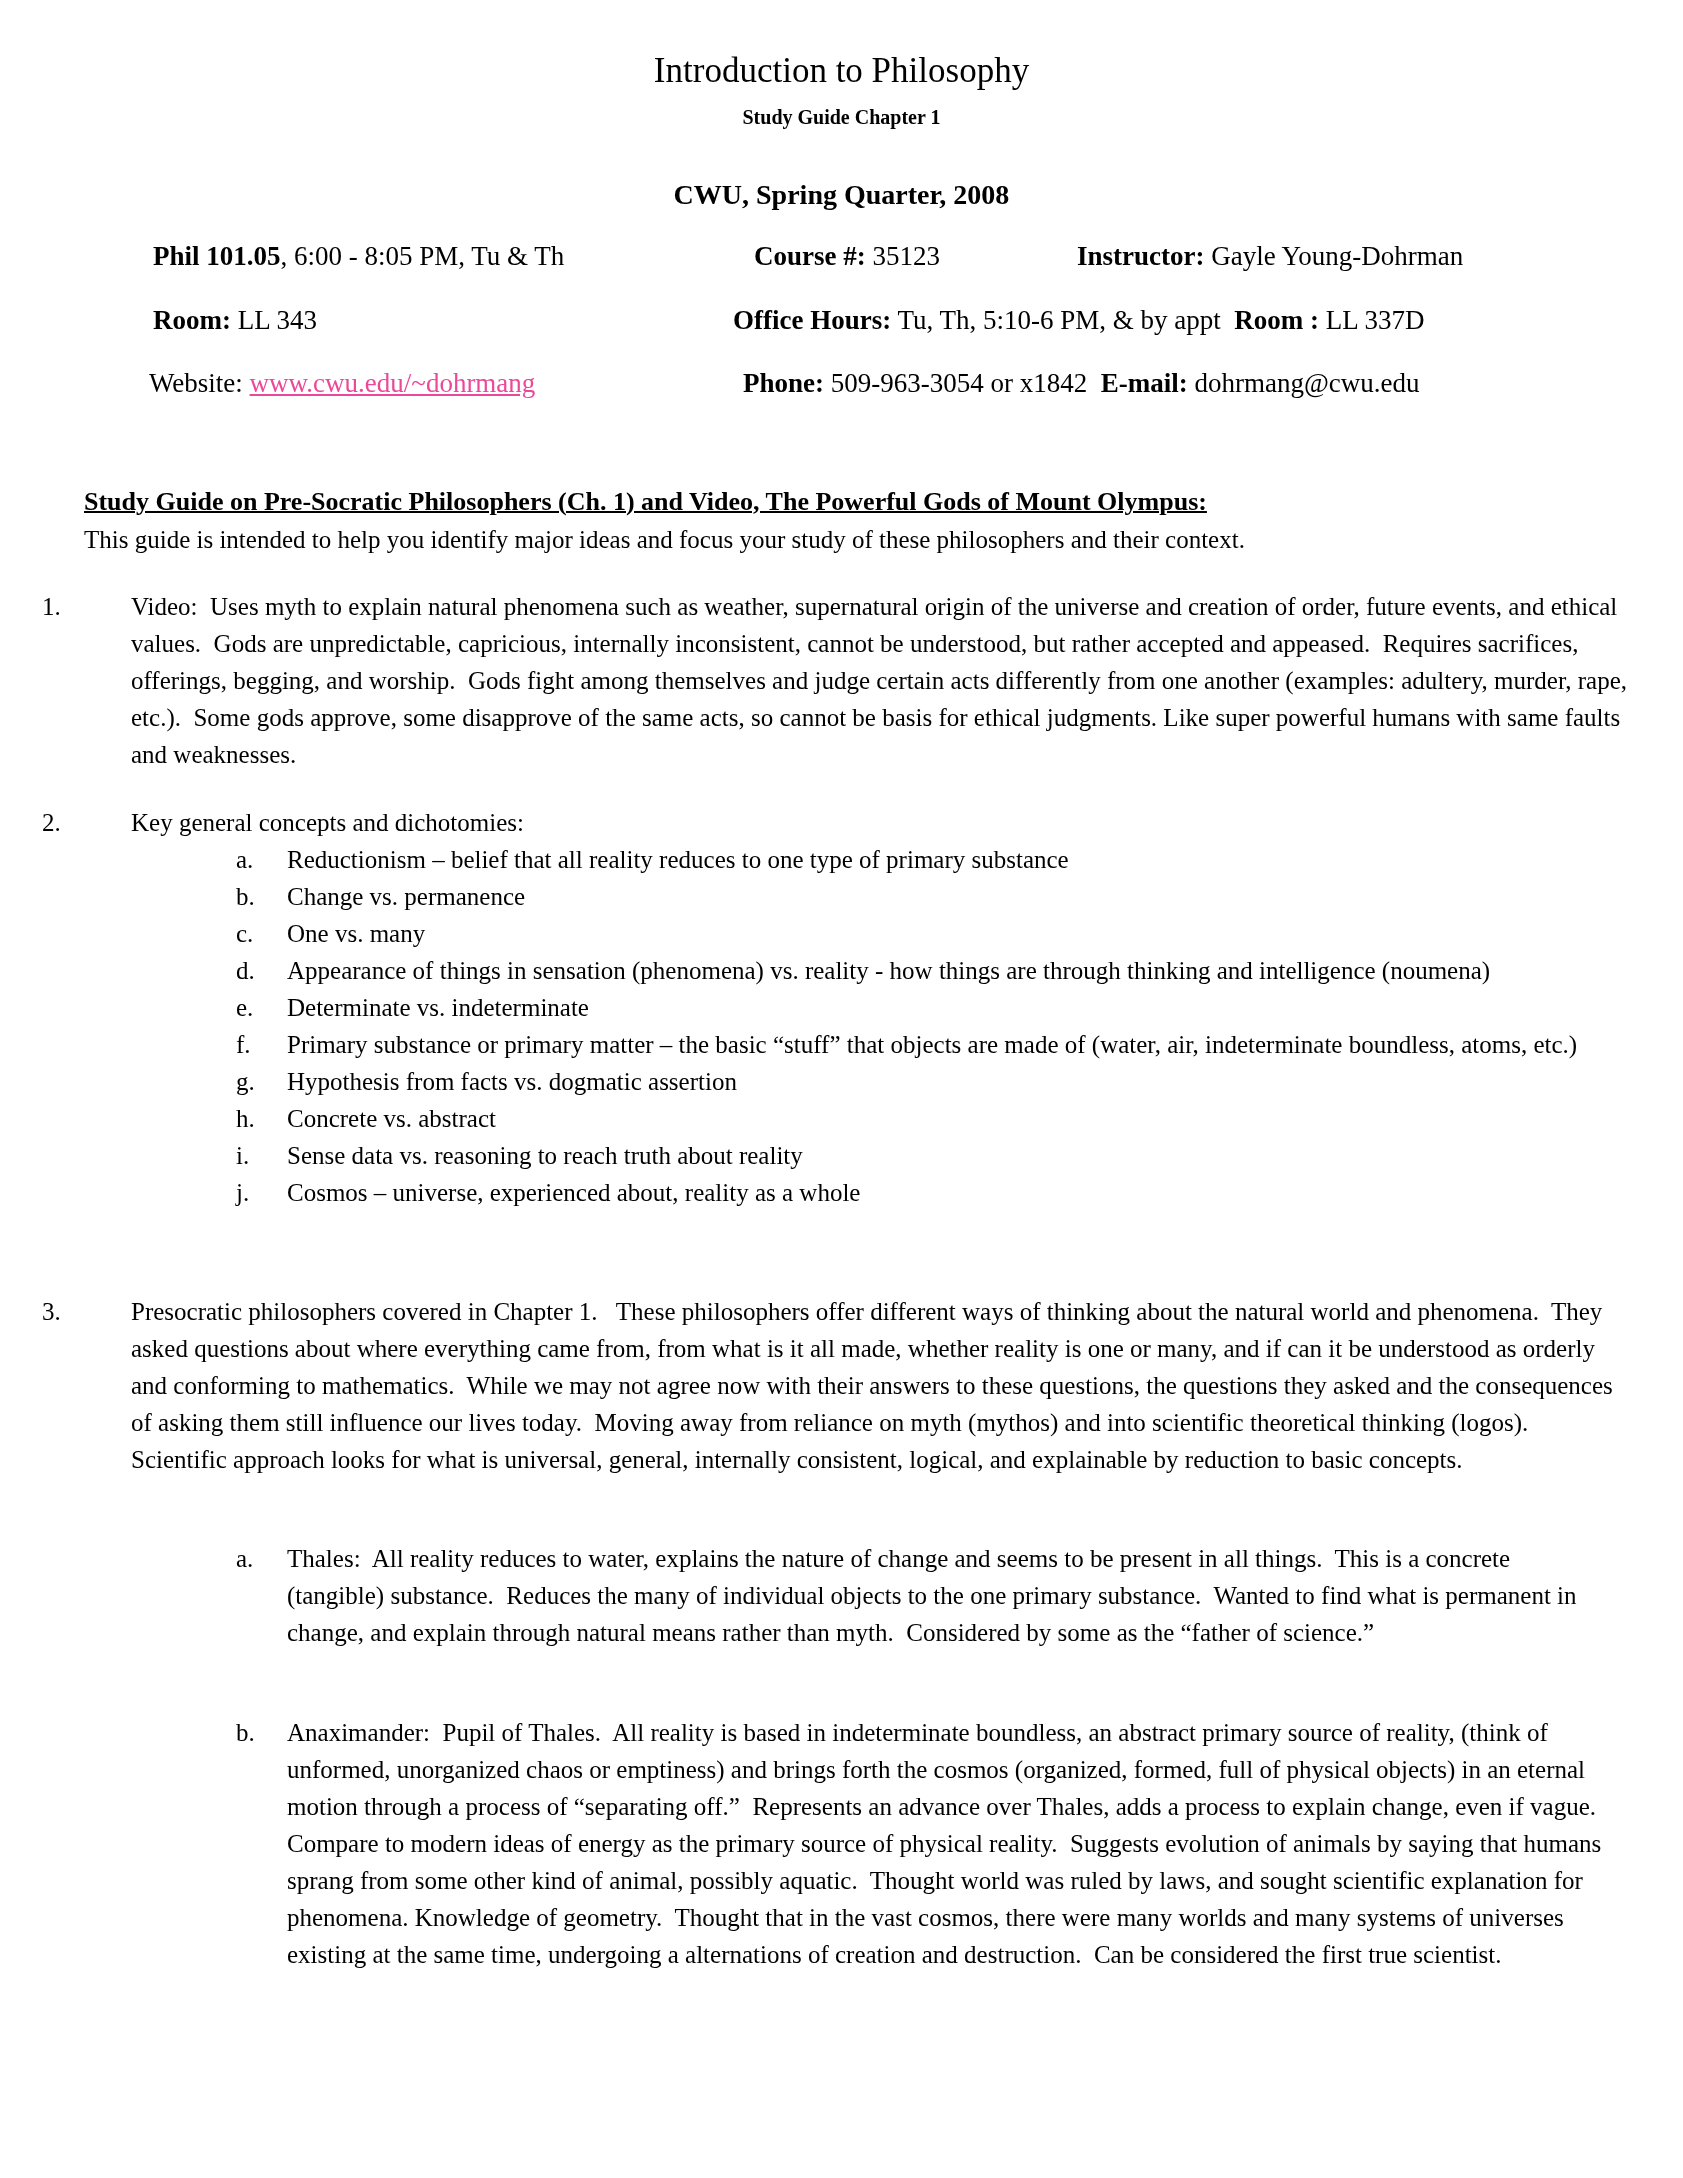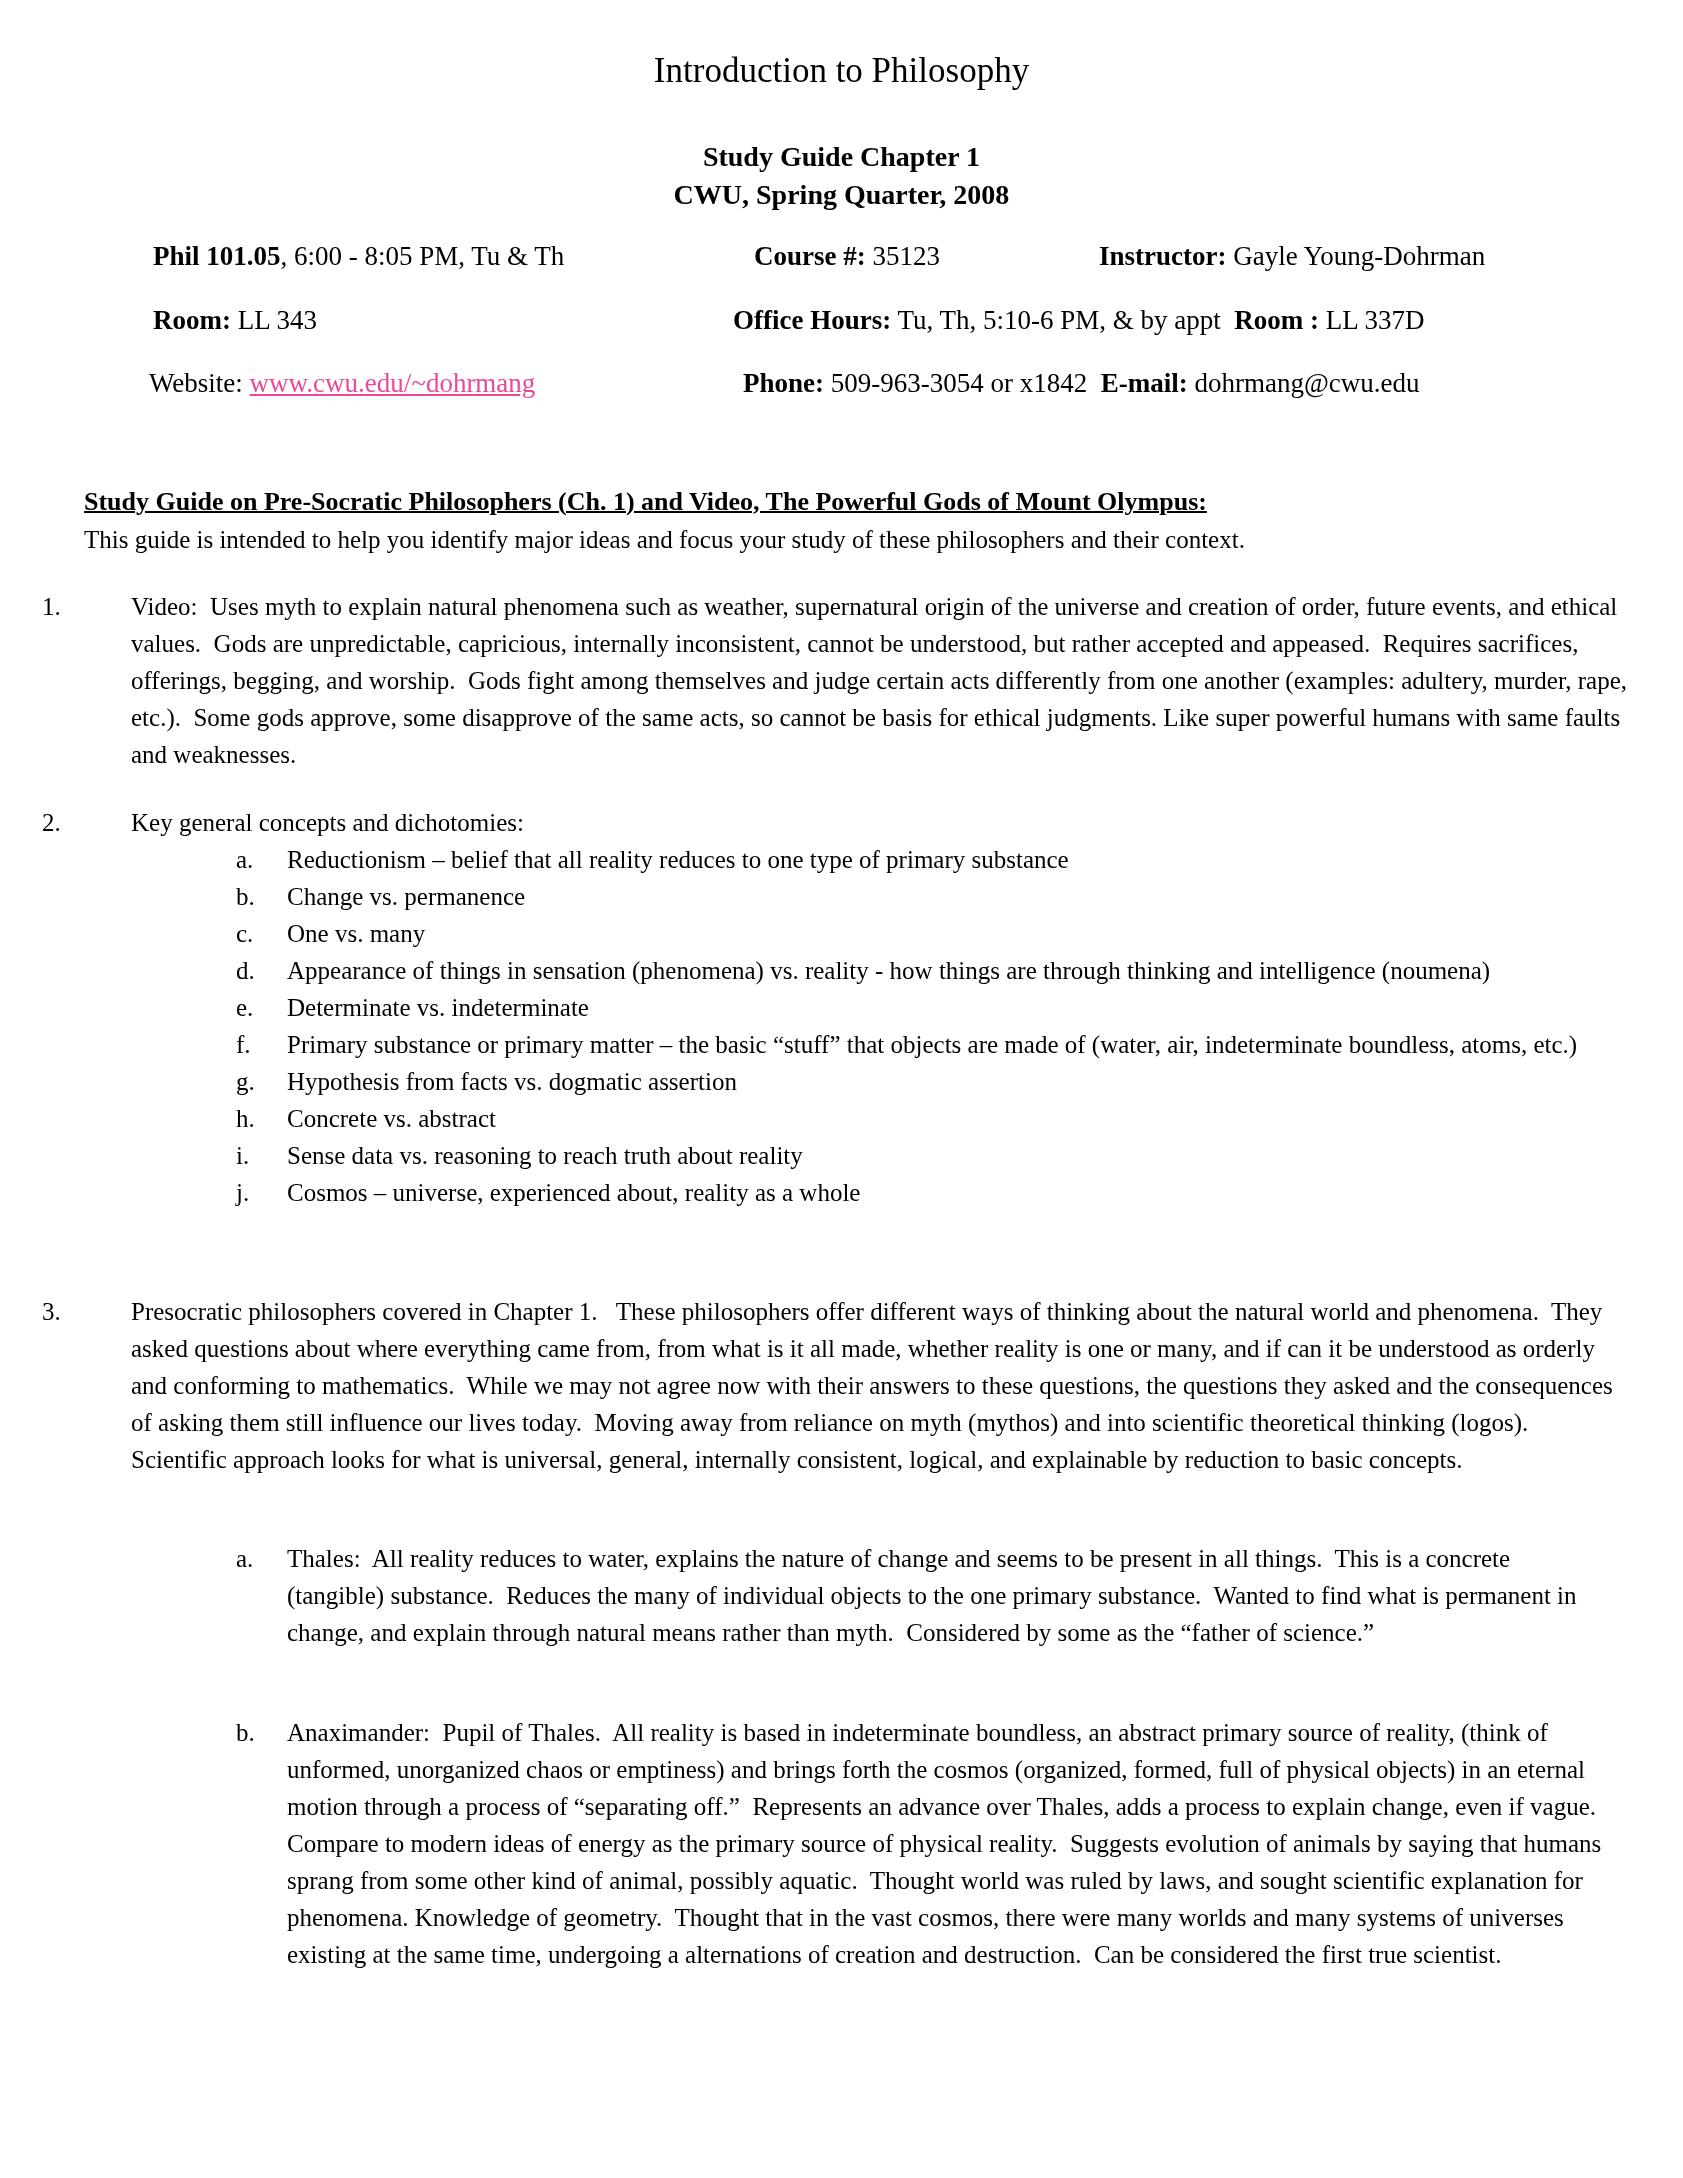--- a/index.html
+++ b/index.html
@@ -11,21 +11,21 @@
     font-family:"Liberation Serif", "DejaVu Serif", serif;
     font-size:25px;
     line-height:37px;
     overflow:hidden;
   }
   .abs { position:absolute; }
   .b { font-weight:bold; }
   .seg { white-space:pre-wrap; }
   .center { left:0; width:1683px; text-align:center; }
   .doc-title { font-size:35px; line-height:40px; }
-  .doc-subtitle { font-size:28px; line-height:34px; font-weight:bold;margin-top:40px; }
+  .doc-subtitle { font-size:20px; line-height:34px; font-weight:bold; }
   .doc-term { font-size:28px; line-height:34px; font-weight:bold; }
   .info-row span { white-space:pre-wrap; }
   .info { font-size:27px; line-height:34px; }
   .link {
     color:#ec4899;
     text-decoration:underline;
     cursor:pointer;
   }
   .guide-heading {
     font-weight:bold;
@@ -51,21 +51,21 @@
   <div class="abs center doc-title" style="top:51px;">Introduction to Philosophy</div>
   <div class="abs center doc-subtitle" style="top:100px;">Study Guide Chapter 1</div>
   <div class="abs center doc-term" style="top:178px;">CWU, Spring Quarter, 2008</div>
 
   <div class="abs info info-row" style="top:239px; left:153px;">
     <span class="seg b">Phil 101.05</span><span class="seg">, 6:00 - 8:05 PM, Tu &amp; Th</span>
   </div>
   <div class="abs info info-row" style="top:239px; left:754px;">
     <span class="seg b">Course #:</span><span class="seg"> 35123</span>
   </div>
-  <div class="abs info info-row" style="top:239px; left:1099px;">
+  <div class="abs info info-row" style="top:239px; left:1077px;">
     <span class="seg b">Instructor:</span><span class="seg"> Gayle Young-Dohrman</span>
   </div>
 
   <div class="abs info info-row" style="top:303px; left:153px;">
     <span class="seg b">Room:</span><span class="seg"> LL 343</span>
   </div>
   <div class="abs info info-row" style="top:303px; left:733px;">
     <span class="seg b">Office Hours:</span><span class="seg"> Tu, Th, 5:10-6 PM, &amp; by appt  </span><span class="seg b">Room :</span><span class="seg"> LL 337D</span>
   </div>
 

